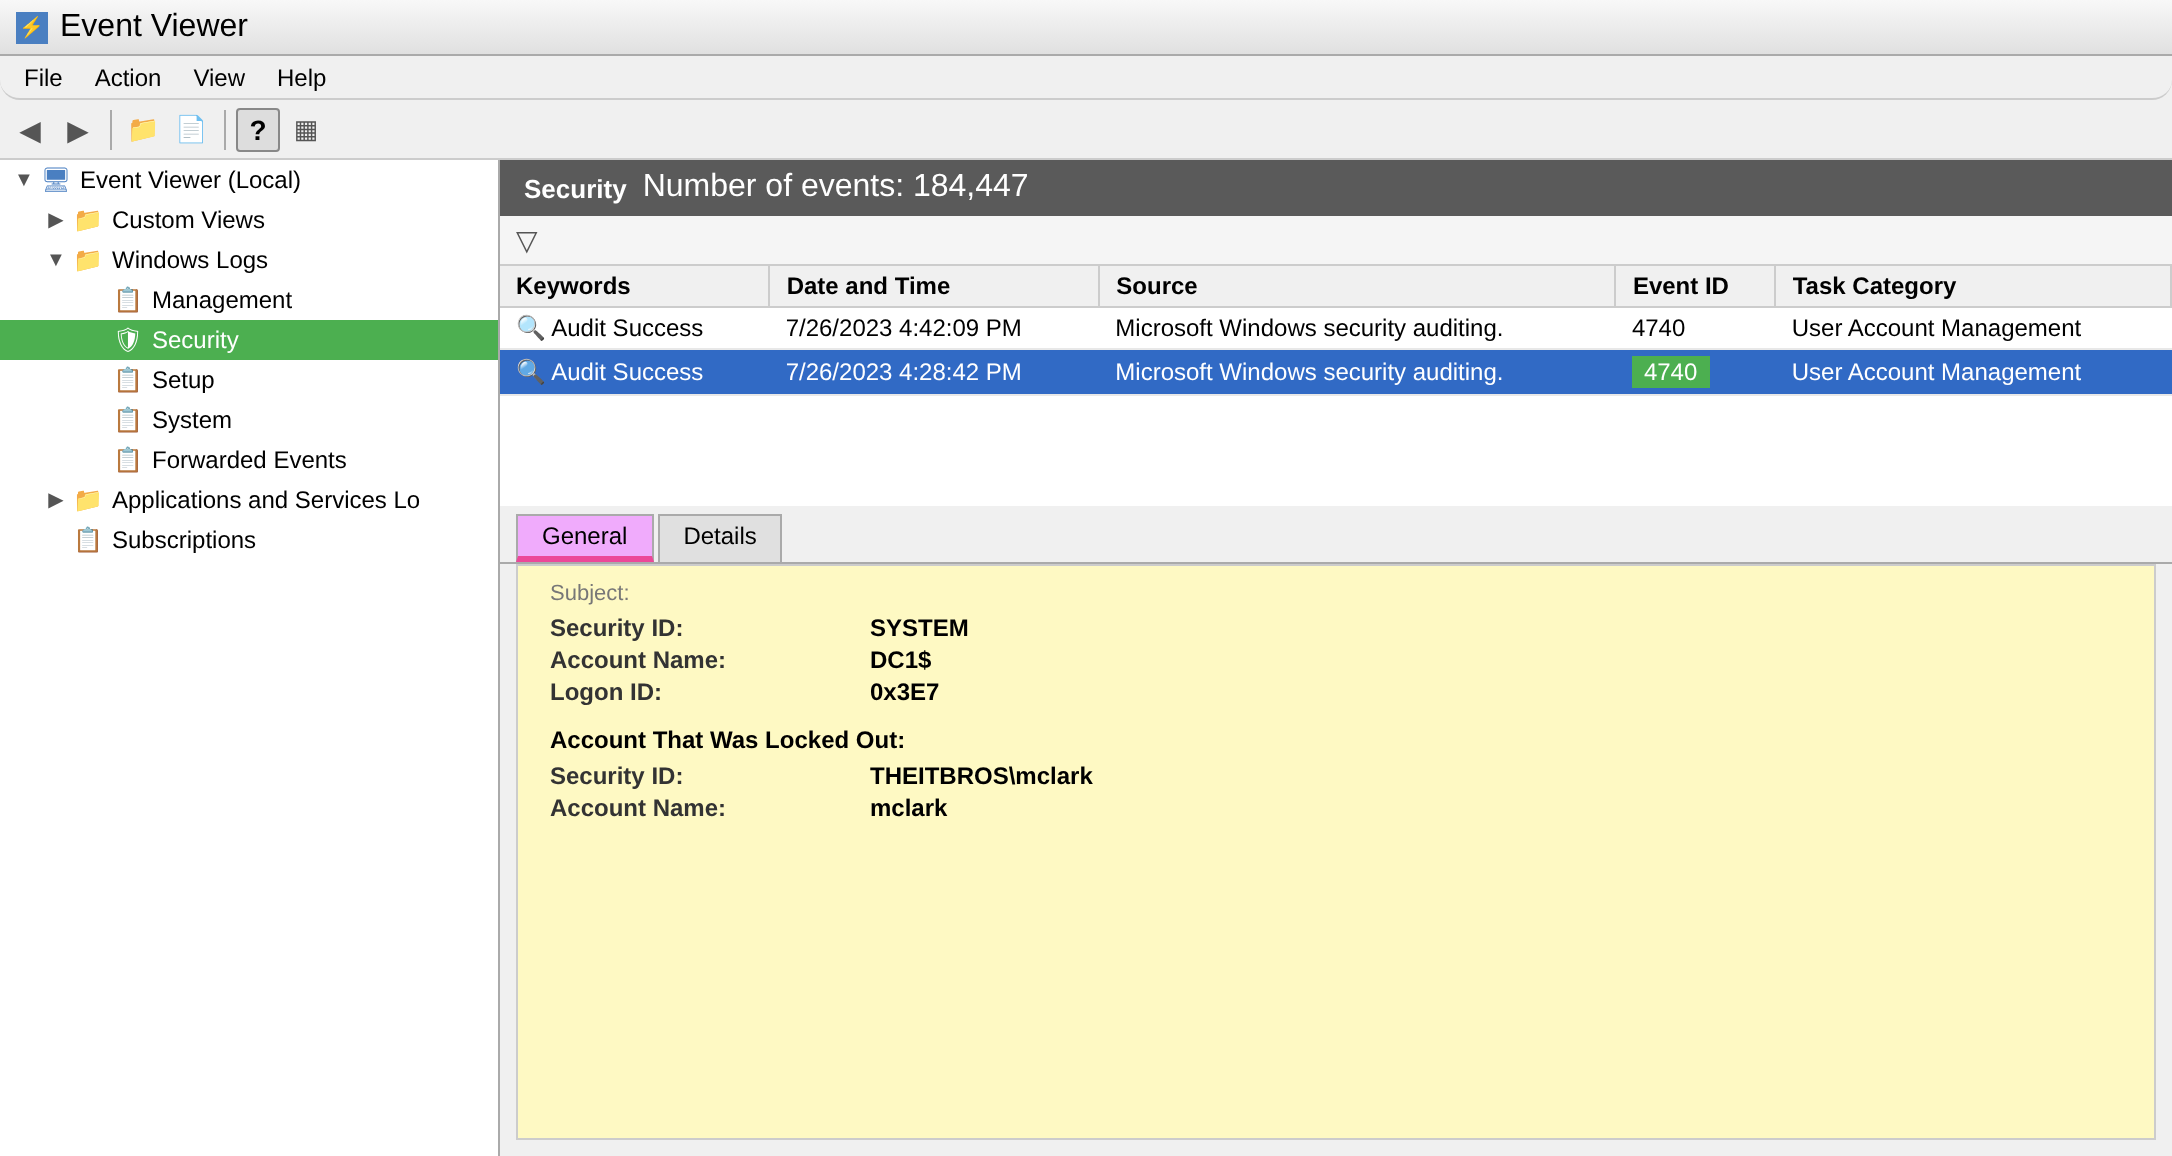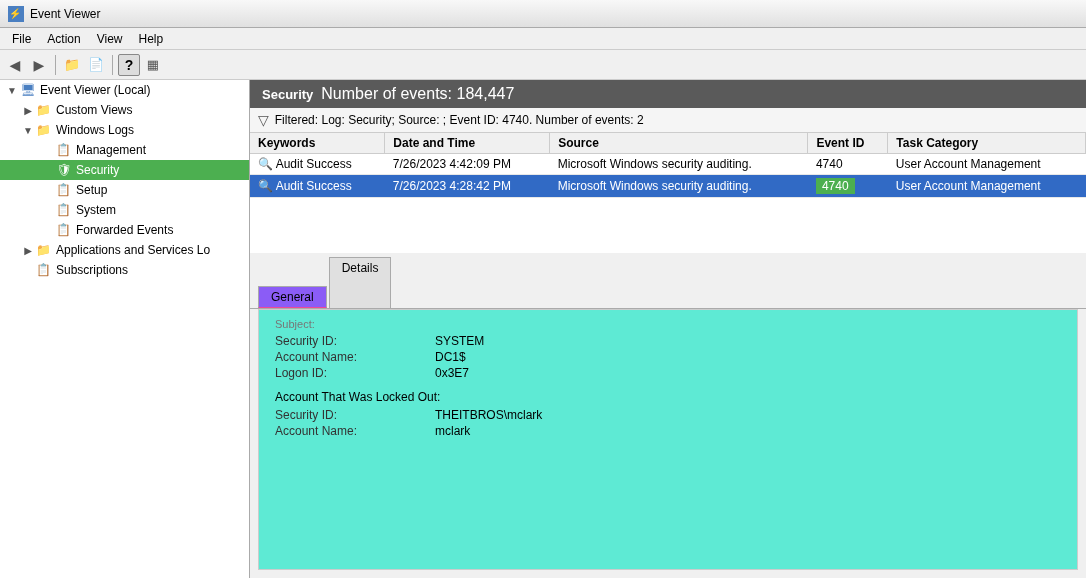--- a/index.html
+++ b/index.html
@@ -21,30 +21,31 @@
       align-items: center;
       gap: 6px;
       height: 28px;
     }
     .title-bar-icon {
       width: 16px; height: 16px;
       background: #4a7fc1;
       display: inline-flex; align-items: center; justify-content: center;
       color: white; font-size: 10px;
     }
-    .title-bar-text { font-size: 12px; color: #000; }
+    .title-bar-text { font-size: 16px; color: #000; }
 
     
     .menu-bar {
       background: #f0f0f0;
       border-bottom: 1px solid #ccc;
       display: flex;
       align-items: center;
       height: 22px;
       padding: 0 4px;
+      border-radius: 10px;
     }
     .menu-item {
       padding: 2px 8px;
       font-size: 12px;
       cursor: pointer;
       color: #000;
     }
 
     
     .toolbar {
@@ -203,38 +204,37 @@
     .tab {
       padding: 3px 12px;
       border: 1px solid #aaa;
       border-bottom: none;
       background: #e0e0e0;
       cursor: pointer;
       font-size: 12px;
       margin-right: 2px;
     }
     .tab.active {
-      background: #8b5cf6;
-      border-bottom: 1px solid #ec4899;
+      background: #f0abfc;
+      border-bottom: 3px solid #ec4899;
       position: relative;
       z-index: 1;
-      margin-top: 29px;
     }
 
     
     .detail-content {
-      background: #5eead4;
+      background: #fef9c3;
       border: 1px solid #ccc;
       margin: 0 8px 8px 8px;
       padding: 8px 16px;
       flex: 1;
       overflow-y: auto;
       font-size: 12px;
     }
-    .detail-section { margin-bottom: 10px; }
+    .detail-section { margin-bottom: 10px; font-weight: bold; }
     .detail-section-title { color: #000; margin-bottom: 4px; }
     .detail-row { display: flex; margin-bottom: 2px; }
     .detail-key { width: 160px; color: #333; flex-shrink: 0; }
     .detail-value { color: #000; }
     .highlight-green {
       background: #4CAF50;
       color: white;
       padding: 1px 6px;
     }
     .scroll-hint { color: #777; font-size: 11px; }
@@ -343,21 +343,20 @@
 
   <div class="right-panel">
 
     <div class="security-header">
       <span>Security</span>
       <span class="count">Number of events: 184,447</span>
     </div>
 
     <div class="filter-bar">
       <span class="filter-icon">▽</span>
-      <span>Filtered: Log: Security; Source: ; Event ID: 4740. Number of events: 2</span>
     </div>
 
     <div class="event-table-container">
       <table class="event-table">
         <thead>
           <tr>
             <th>Keywords</th>
             <th>Date and Time</th>
             <th>Source</th>
             <th>Event ID</th>

